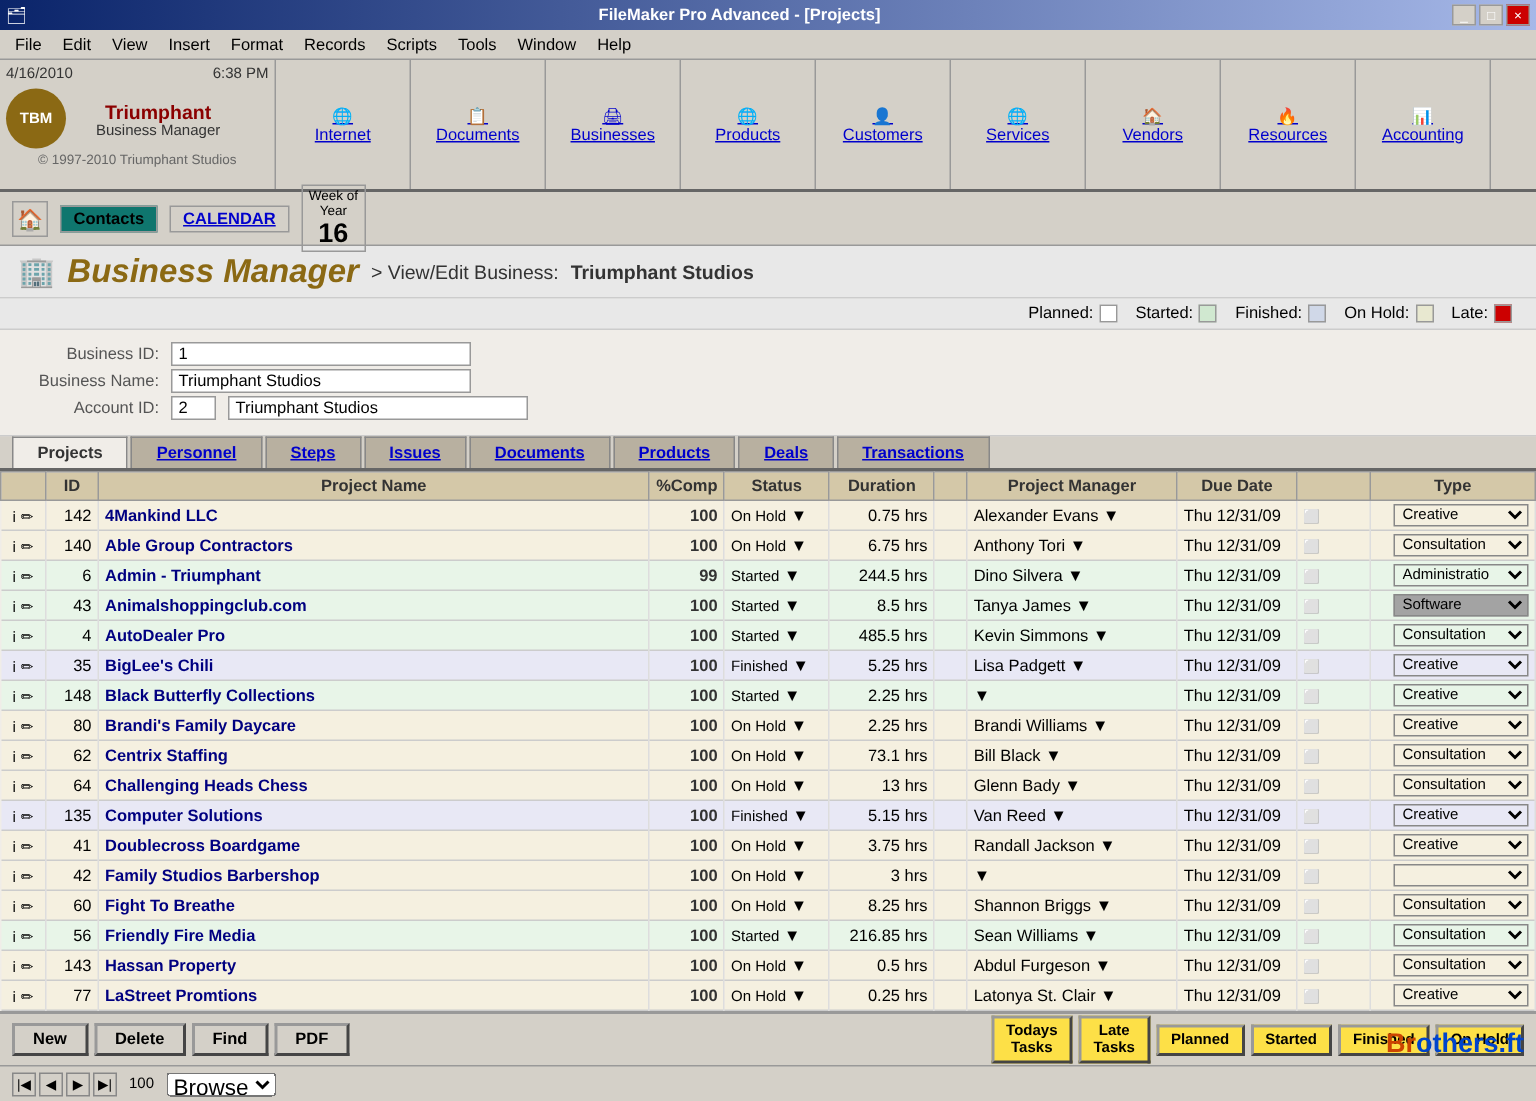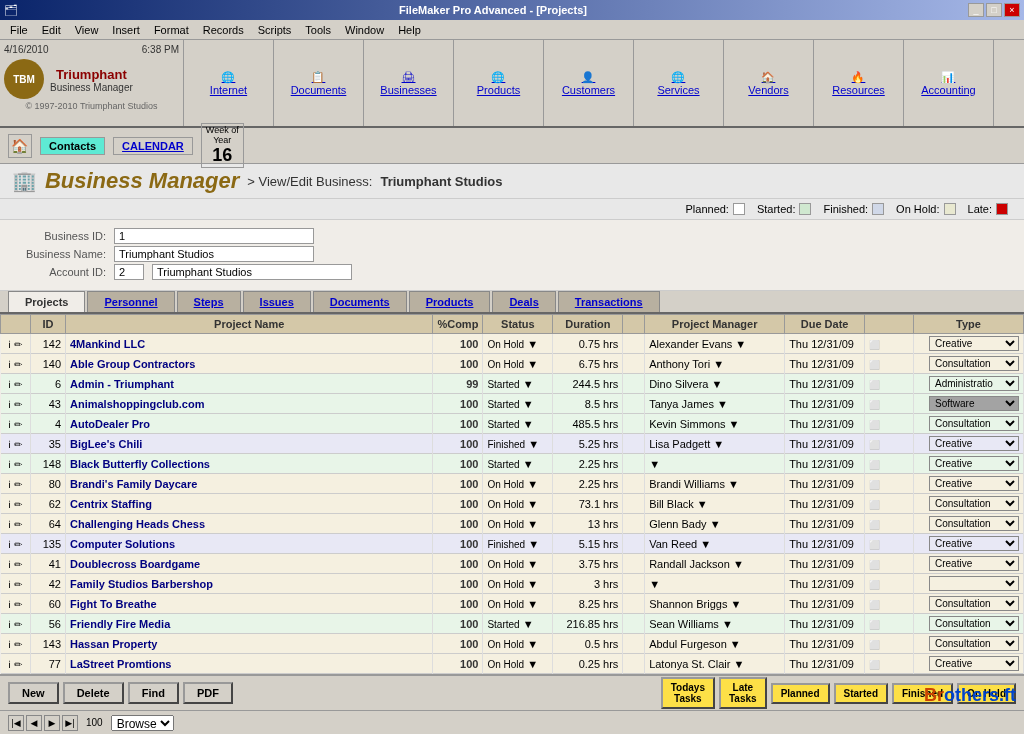--- a/index.html
+++ b/index.html
@@ -79,21 +79,21 @@
     .toolbar-btn {
       width: 24px; height: 24px;
       background: #d4d0c8;
       border: 1px solid #999;
       display: flex; align-items: center; justify-content: center;
       cursor: pointer;
       font-size: 14px;
     }
     .contacts-btn {
       padding: 2px 8px;
-      background: #5eead4;
+      background: #0f766e;
       border: 1px solid #999;
       cursor: pointer;
       font-size: 11px;
       font-weight: bold;
     }
     .calendar-btn {
       padding: 2px 8px;
       background: #d4d0c8;
       border: 1px solid #999;
       cursor: pointer;
@@ -321,21 +321,21 @@
   <div class="menu-item">Help</div>
 </div>
 
 <div class="nav-tabs">
 
   <div class="logo-area">
     <div class="logo-date">
       <span>4/16/2010</span>
       <span>6:38 PM</span>
     </div>
-    <div style="display:flex;align-items:center;gap:6px;margin-top:4px;">
+    <div style="display:flex;align-items:center;gap:20px;margin-top:4px;">
       <div class="logo-img">TBM</div>
       <div>
         <div class="logo-title">Triumphant</div>
         <div class="logo-subtitle">Business Manager</div>
       </div>
     </div>
     <div class="logo-copy">© 1997-2010 Triumphant Studios</div>
   </div>
 
   <div class="nav-tab">
@@ -973,21 +973,21 @@
 </div>
 
 <div class="status-bar">
   <div class="nav-controls">
     <div class="nav-btn">|◀</div>
     <div class="nav-btn">◀</div>
     <div class="nav-btn">▶</div>
     <div class="nav-btn">▶|</div>
   </div>
   <span>100</span>
-  <select style="font-size:12px;height:16px;text-align:right;">
+  <select style="font-size:15px;height:16px;">
     <option>Browse</option>
   </select>
   <div class="branding">
     <span class="brand-text">
       <span class="brand-b">Br</span><span class="brand-rest">others.ft</span>
     </span>
   </div>
 </div>
 
 </body></html>

